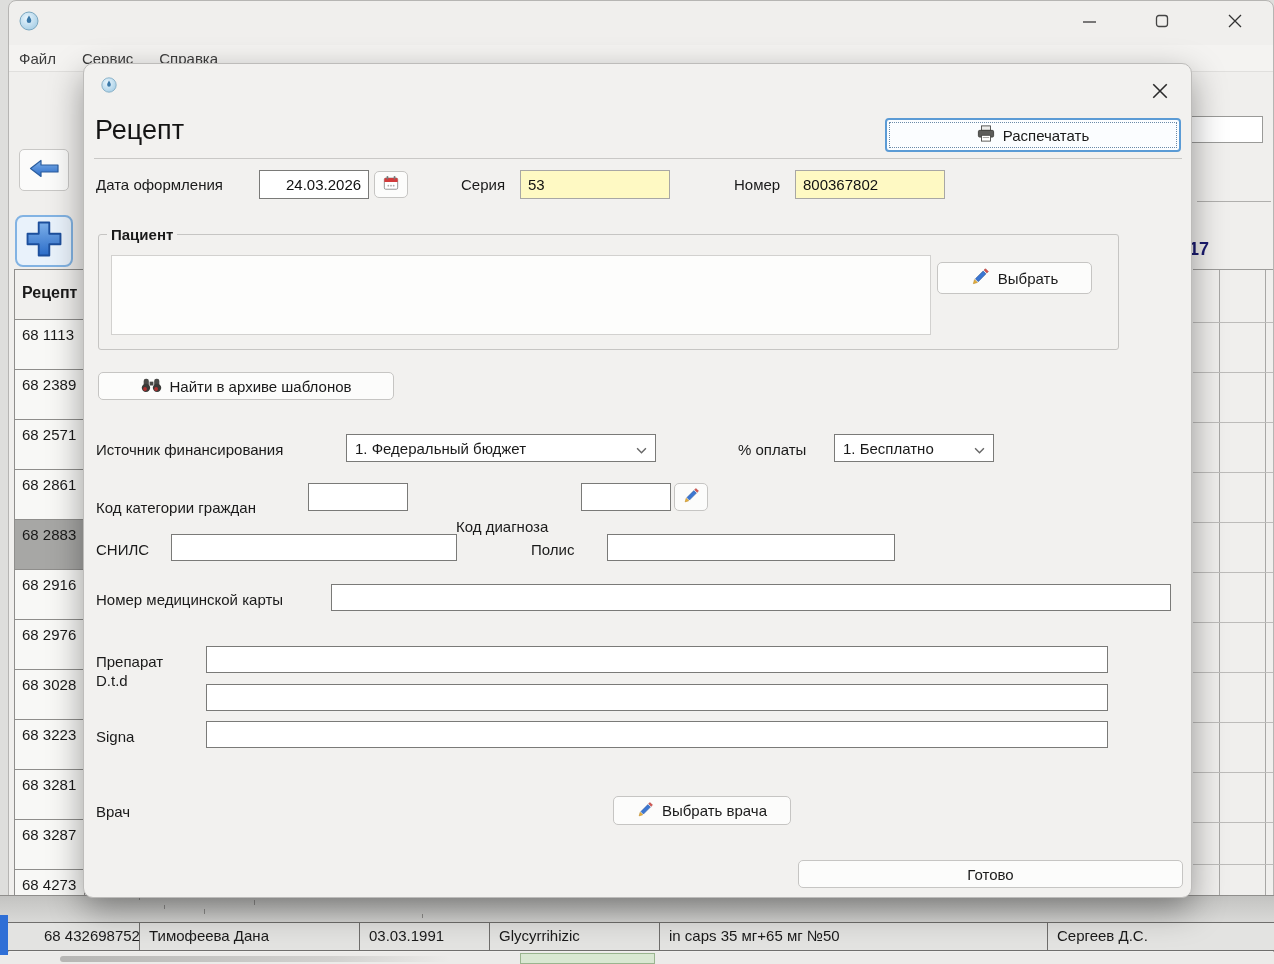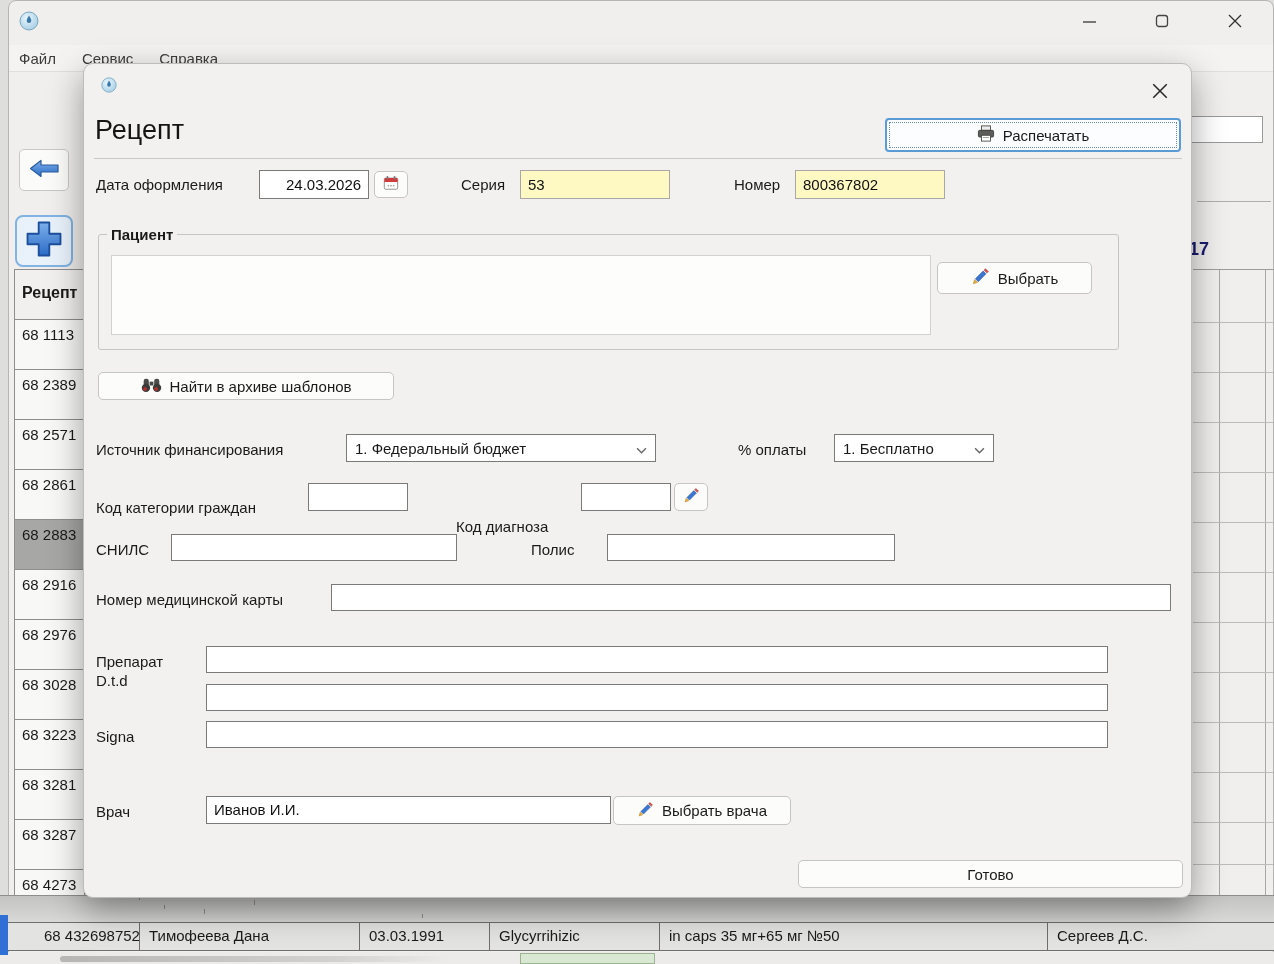--- a/index.html
+++ b/index.html
@@ -348,21 +348,20 @@
   <div class="inp" style="left:247px; top:520px; width:840px; height:27px;"></div>
 
   <span class="lbl" style="left:12px; top:589px;">Препарат</span>
   <div class="inp" style="left:122px; top:582px; width:902px; height:27px;"></div>
   <span class="lbl" style="left:12px; top:608px;">D.t.d</span>
   <div class="inp" style="left:122px; top:620px; width:902px; height:27px;"></div>
   <span class="lbl" style="left:12px; top:664px;">Signa</span>
   <div class="inp" style="left:122px; top:657px; width:902px; height:27px;"></div>
 
   <span class="lbl" style="left:12px; top:739px;">Врач</span>
-  <div class="inp" style="left:122px; top:732px; width:405px; height:28px; line-height:26px;">Иванов И.И.</div>
   <div class="btn" style="left:529px; top:732px; width:178px; height:29px;">
     <span>
       <svg width="17" height="17" viewBox="0 0 20 20">
         <path d="M2.5 17.5l1.2-4.2 3 3z" fill="#e8b23d" stroke="#b5831f" stroke-width=".6"></path>
         <path d="M4.6 12.4l8.2-8.2 3 3-8.2 8.2z" fill="#3b76d2" stroke="#27508f" stroke-width=".6"></path>
         <path d="M13.8 3.2l1.4-1.4 3 3-1.4 1.4z" fill="#d9534f" stroke="#9c302c" stroke-width=".6"></path>
       </svg>
     </span>
     <span>Выбрать врача</span>
   </div>

